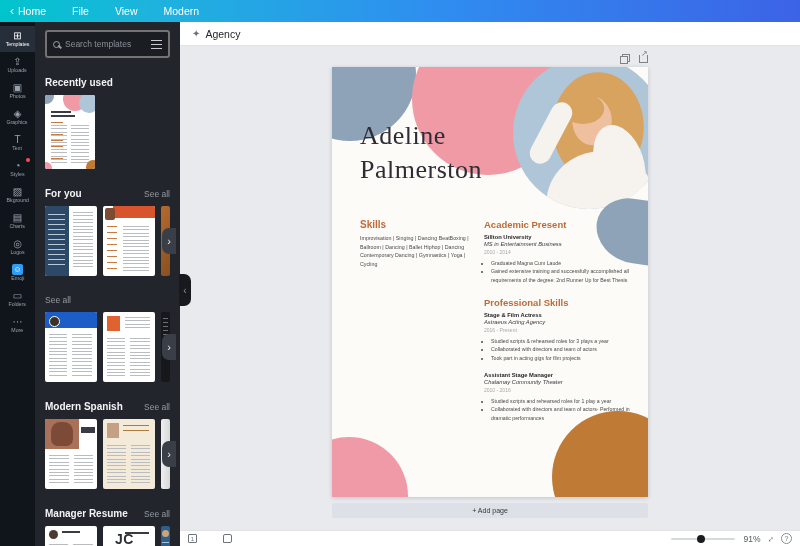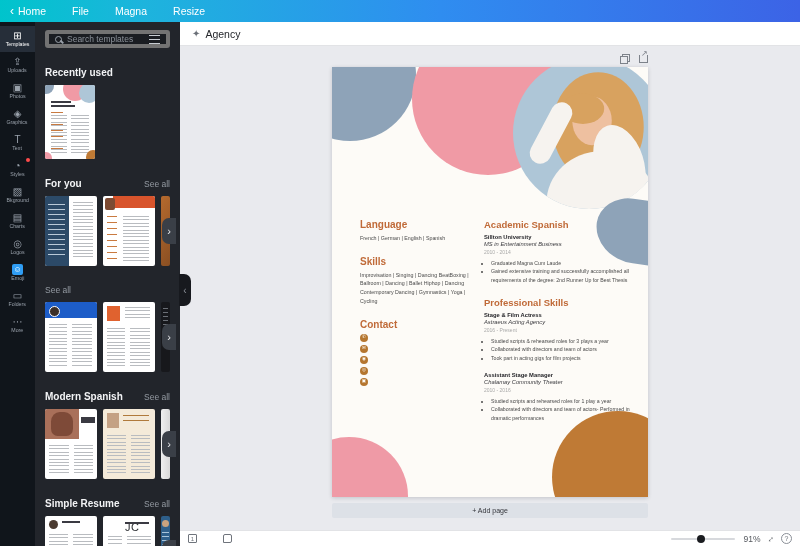--- a/index.html
+++ b/index.html
@@ -17,38 +17,38 @@
   .rail{width:35px;flex:0 0 35px;background:#10151b;display:flex;flex-direction:column;padding-top:4px}
   .rail-item{height:26px;display:flex;flex-direction:column;align-items:center;justify-content:center;gap:1px;color:#9aa2ac;cursor:pointer;position:relative}
   .rail-item .ric{font-size:10px;line-height:1}
   .rail-item .rlb{font-size:5.5px;line-height:1;transform:scale(.95)}
   .rail-item.active{background:#262e39;color:#fff}
   .rail-item .dot{position:absolute;top:2px;right:5px;width:4px;height:4px;border-radius:50%;background:#ff4b4b}
   .rail-item.emoji .ric{background:#2f9df4;color:#fff;width:11px;height:11px;border-radius:2px;display:flex;align-items:center;justify-content:center;font-size:8px}
 
   
   .panel{width:145px;flex:0 0 145px;background:#22252b;padding:8px 10px;color:#fff;overflow:hidden;position:relative}
-  .searchbox{height:18px;background:#1a1d22;border:4px solid #737373;border-radius:3px;display:flex;align-items:center;padding:0 6px;gap:5px}
+  .searchbox{height:28px;background:#1a1d22;border:2px solid #737373;border-radius:3px;display:flex;align-items:center;padding:0 6px;gap:5px}
   .ic-search{width:7px;height:7px;border:1.5px solid #9aa1aa;border-radius:50%;position:relative;flex:0 0 auto}
   .ic-search::after{content:"";position:absolute;width:4px;height:1.5px;background:#9aa1aa;transform:rotate(45deg);right:-3px;bottom:-1px}
   .searchbox input{background:transparent;border:none;outline:none;color:#cfd3d8;font-size:8.5px;flex:1;min-width:0;font-family:"Liberation Sans",sans-serif}
   .searchbox input::placeholder{color:#8b9199}
   .ic-filter{width:11px;height:9px;background:repeating-linear-gradient(to bottom,#c7ccd2 0 1.3px,transparent 1.3px 3.8px);flex:0 0 auto}
   .sec-head{display:flex;justify-content:space-between;align-items:baseline;margin-top:19px}
   .sec-title{font-size:10px;font-weight:bold;color:#f2f3f5}
   .see-all{font-size:8.5px;color:#959ba3;cursor:pointer}
   .thumbrow{display:flex;gap:6px;margin-top:7px;position:relative}
   .thumb{background:#fff;border-radius:2px;position:relative;overflow:hidden;flex:0 0 auto;cursor:pointer}
   .tw{width:52px;height:70px}
   .sliver{width:9px;height:70px}
   .sh{position:absolute}
   .tx{position:absolute;background:repeating-linear-gradient(to bottom,#b9bcc0 0 1px,transparent 1px 3.4px)}
   .txo{position:absolute;background:repeating-linear-gradient(to bottom,#c97a40 0 1.2px,transparent 1.2px 6px)}
   .row-chev{position:absolute;right:-6px;top:50%;transform:translateY(-50%);width:14px;height:26px;background:#3a3f47;border-radius:7px 0 0 7px;color:#e8eaed;display:flex;align-items:center;justify-content:center;font-size:11px;cursor:pointer;z-index:3}
-  .jc{font-size:11px;font-weight:normal;color:#2c2f33;position:absolute;top:5px;left:22px;letter-spacing:.5px}
+  .jc{font-size:14px;font-weight:bold;color:#2c2f33;position:absolute;top:5px;left:12px;letter-spacing:.5px}
 
   
   .main{flex:1;min-width:0;position:relative;display:flex;flex-direction:column;background:#e9eaee}
   .canvas-toolbar{height:24px;flex:0 0 24px;background:#fff;border-bottom:1px solid #e2e3e6;display:flex;align-items:center;padding-left:12px;gap:6px}
   .animate-btn{display:flex;align-items:center;gap:5px;font-size:10.5px;color:#24262b;cursor:pointer}
   .animate-btn .spark{color:#6b7078;font-size:10px}
   .collapse-tab{position:absolute;left:-1px;top:252px;width:12px;height:32px;background:#17191e;border-radius:0 7px 7px 0;color:#8a8f97;display:flex;align-items:center;justify-content:center;font-size:10px;cursor:pointer;z-index:5}
   .work{flex:1;display:flex;flex-direction:column;align-items:center;overflow:hidden}
   .page-actions{width:316px;display:flex;justify-content:flex-end;gap:9px;margin-top:7px;height:11px;align-items:center}
   .ic-dup{position:relative;width:10px;height:10px;cursor:pointer}
@@ -105,24 +105,24 @@
 
   <div class="menubar">
     <div class="mitem">
       <span class="chev">‹</span>
       <span>Home</span>
     </div>
     <div class="mitem">
         <span>File</span>
       </div>
     <div class="mitem">
-        <span>Magna</span>
+        <span>View</span>
       </div>
     <div class="mitem">
-        <span>Resize</span>
+        <span>Modern</span>
       </div>
   </div>
 
   <div class="body-row">
 
     <div class="rail">
       <div class="rail-item active">
         <span class="ric">⊞</span>
         <span class="rlb">Templates</span>
       </div>
@@ -262,21 +262,21 @@
           <span class="tx" style="left:4px;top:26px;width:19px;height:38px"></span>
           <span class="tx" style="left:28px;top:26px;width:19px;height:38px"></span>
         </div>
         <div class="thumb sliver" style="background:linear-gradient(90deg,#efefef,#d8d8d8)"></div>
         <div class="row-chev">
             <span>›</span>
           </div>
       </div>
 
       <div class="sec-head">
-        <span class="sec-title">Simple Resume</span>
+        <span class="sec-title">Manager Resume</span>
         <span class="see-all">See all</span>
       </div>
       <div class="thumbrow">
         <div class="thumb tw" style="height:74px">
           <span class="sh" style="left:4px;top:4px;width:9px;height:9px;border-radius:50%;background:#4a3a30"></span>
           <span class="sh" style="left:17px;top:5px;width:18px;height:2px;background:#3a3a42"></span>
           <span class="tx" style="left:4px;top:18px;width:19px;height:50px"></span>
           <span class="tx" style="left:28px;top:18px;width:20px;height:50px"></span>
         </div>
         <div class="thumb tw" style="height:74px">
@@ -323,46 +323,36 @@
               <ellipse cx="46" cy="34" rx="14" ry="10" fill="#d8a25f"></ellipse>
               <ellipse cx="58" cy="96" rx="36" ry="34" fill="#f6f3ef"></ellipse>
               <rect x="18" y="28" width="14" height="44" rx="7" fill="#f6f3ef" transform="rotate(28 25 50)"></rect>
               <ellipse cx="70" cy="70" rx="16" ry="26" fill="#f6f3ef" transform="rotate(-18 70 70)"></ellipse>
             </svg>
           </div>
           <div class="blob b-tr2"></div>
           <div class="blob b-bl"></div>
           <div class="blob b-br"></div>
 
+          <div class="r-name">
+            <div>Adeline</div>
+            <div>Palmerston</div>
+          </div>
 
           <div class="cols">
             <div class="colL">
-              <div class="r-sec">
-                <div class="h-orange big">Language</div>
-                <div class="r-body">French | German | English | Spanish</div>
-              </div>
               <div class="r-sec">
                 <div class="h-orange big">Skills</div>
                 <div class="r-body">Improvisation | Singing | Dancing BeatBoxing | Ballroom | Dancing | Ballet Hiphop | Dancing Contemporary Dancing | Gymnastics | Yoga | Cycling</div>
               </div>
-              <div class="r-sec">
-                <div class="h-orange big">Contact</div>
-                <div class="contact-icons">
-                  <span class="cic">✆</span>
-                  <span class="cic">✉</span>
-                  <span class="cic">◉</span>
-                  <span class="cic">◎</span>
-                  <span class="cic">▣</span>
-                </div>
-              </div>
             </div>
 
             <div class="colR">
               <div class="r-sec">
-                <div class="h-orange">Academic Spanish</div>
+                <div class="h-orange">Academic Present</div>
                 <div class="job">
                   <div class="j-role">Sillton University</div>
                   <div class="j-org">MS in Entertainment Business</div>
                   <div class="j-date">2010 - 2014</div>
                   <ul class="j-ul">
                     <li>Graduated Magna Cum Laude</li>
                     <li>Gained extensive training and successfully accomplished all requirements of the degree: 2nd Runner Up for Best Thesis</li>
                   </ul>
                 </div>
               </div>

